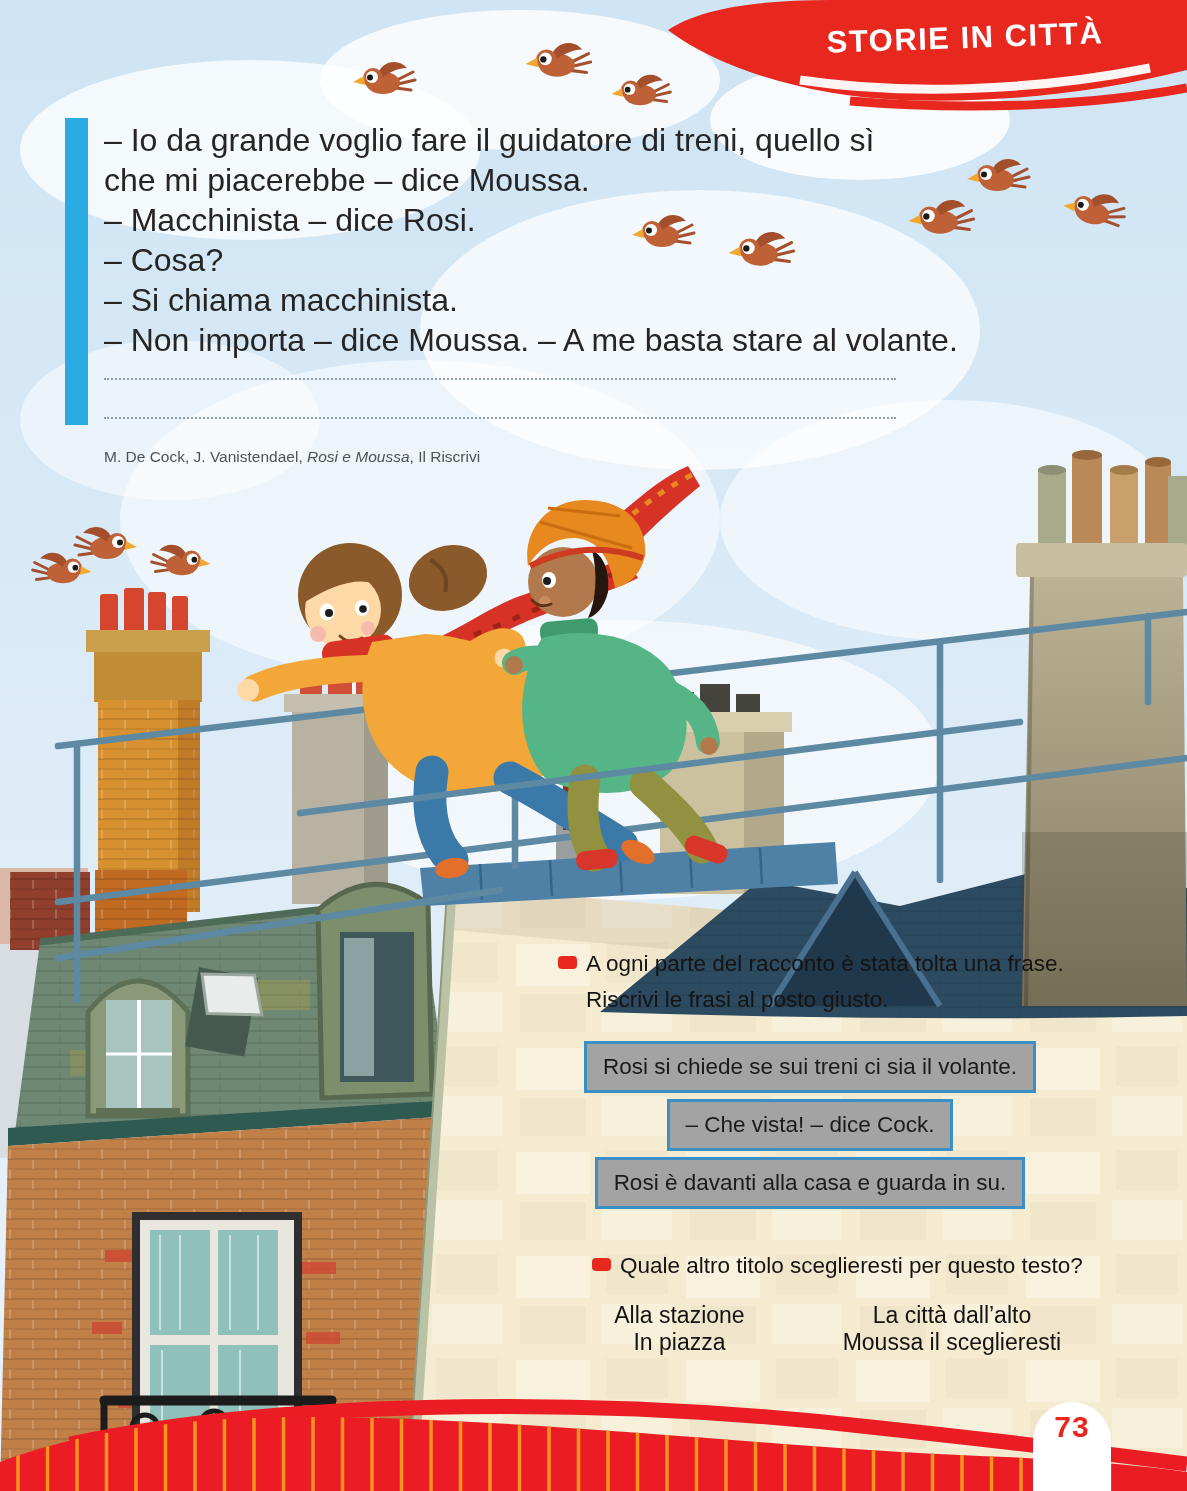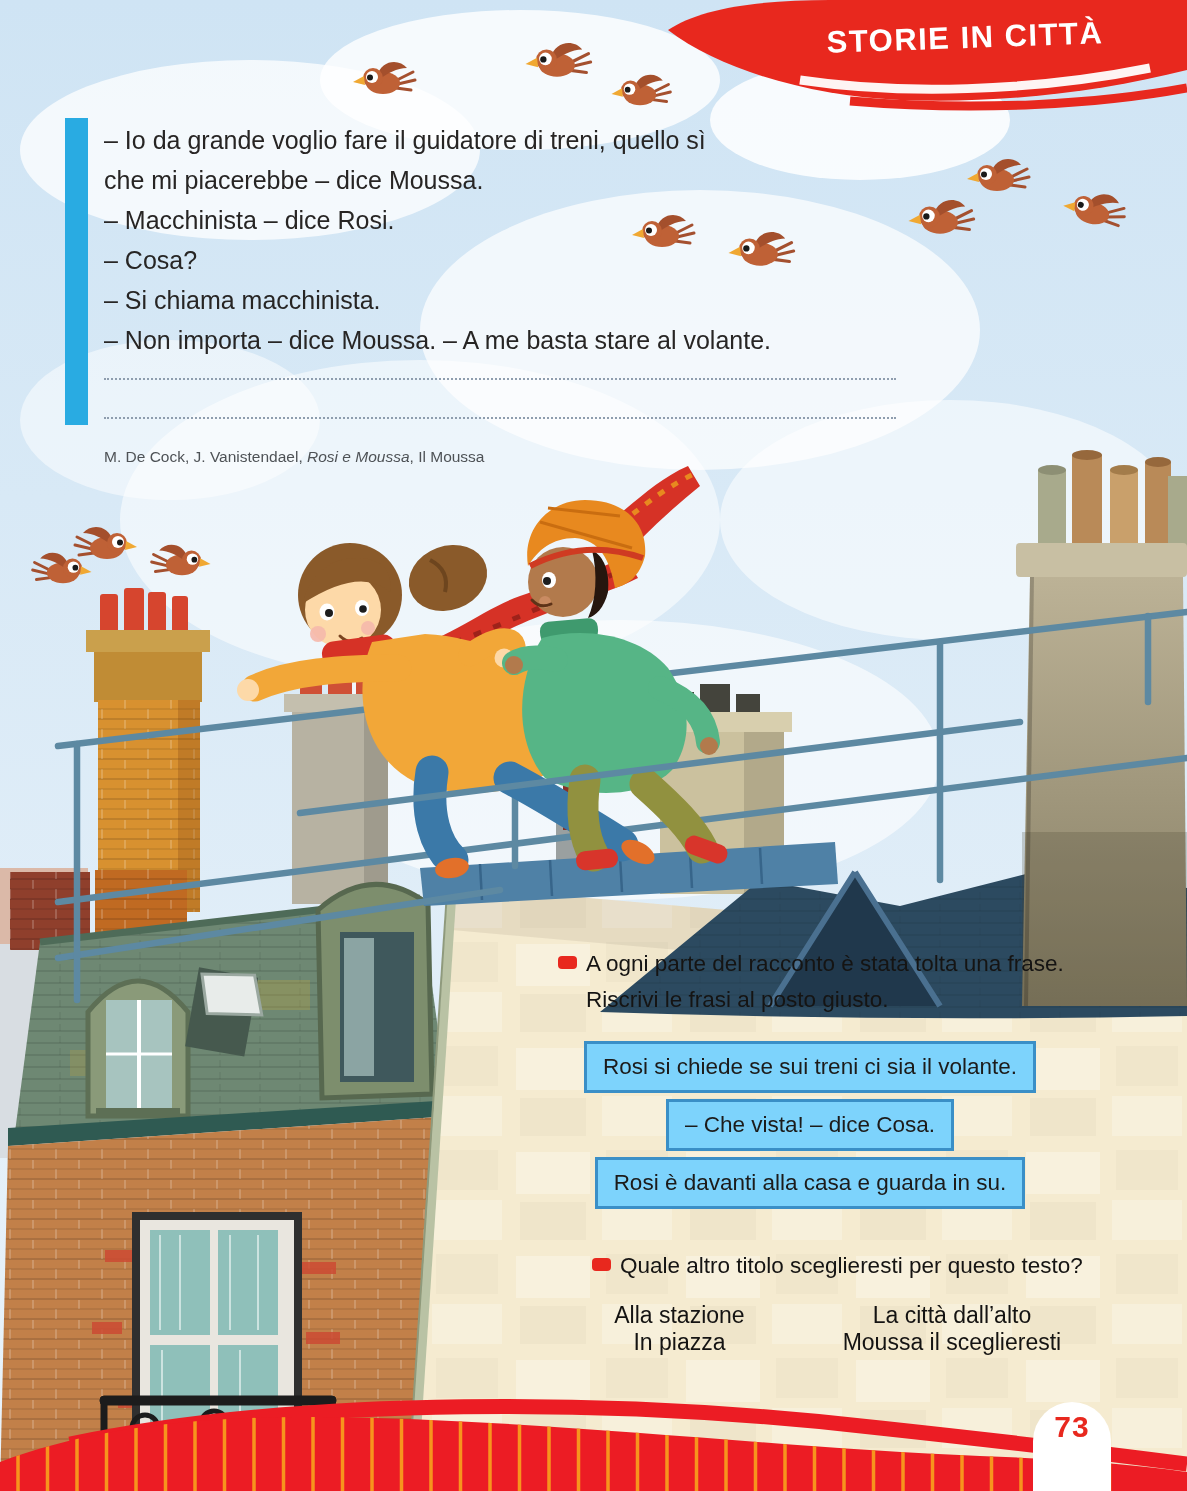--- a/index.html
+++ b/index.html
@@ -10,37 +10,37 @@
   }
   .page svg.scene{position:absolute;left:0;top:0;z-index:0;}
   .txt{position:absolute;z-index:2;}
 
   .banner-label{
     left:800px;top:20px;width:330px;text-align:center;
     color:#fff;font-weight:bold;font-size:31px;letter-spacing:1.5px;
     transform:rotate(-2deg);white-space:nowrap;
   }
   .accent-bar{position:absolute;z-index:2;left:65px;top:118px;width:23px;height:307px;background:#29abe2;}
-  .story{left:104px;top:120px;width:830px;font-size:25px;line-height:40px;color:#272524;}
+  .story{left:104px;top:120px;width:830px;font-size:32px;line-height:40px;color:#272524;}
   .story div{white-space:nowrap;}
   .answer-line{position:absolute;z-index:2;left:104px;width:792px;height:24px;border-bottom:2px dotted #8e9dae;}
   .answer-line.l1{top:354px;}
   .answer-line.l2{top:393px;}
   .attribution{left:104px;top:448px;font-size:15.5px;color:#4e5256;white-space:nowrap;}
   .attribution em{font-style:italic;}
 
   .task{display:flex;align-items:flex-start;}
   .bullet{flex:0 0 auto;width:19px;height:13px;border-radius:4px;background:#e8281e;margin:10px 9px 0 0;}
   .task-text{font-size:22.5px;line-height:36px;color:#151413;}
   .task1{left:558px;top:946px;width:600px;}
   .task2{left:592px;top:1248px;width:580px;}
 
   .frasi{left:470px;top:1041px;width:680px;display:flex;flex-direction:column;align-items:center;gap:6px;}
   .frase-box{
-    border:3px solid #3a8fc7;background:#7dd3fc;color:#1c1b1a;
+    border:3px solid #3a8fc7;background:#a3a3a3;color:#1c1b1a;
     font-size:22.5px;line-height:34px;padding:6px 16px;white-space:nowrap;
   }
   .options{
     left:565px;top:1302px;width:545px;display:grid;
     grid-template-columns:42% 58%;
     font-size:23px;color:#141312;
   }
   .options span{text-align:center;white-space:nowrap;}
 
   .page-tab{
@@ -419,34 +419,34 @@
   <div>– Macchinista – dice Rosi.</div>
   <div>– Cosa?</div>
   <div>– Si chiama macchinista.</div>
   <div>– Non importa – dice Moussa. – A me basta stare al volante.</div>
 </div>
 
 <div class="answer-line l1"></div>
 <div class="answer-line l2"></div>
 
 <div class="txt attribution">
-  <span>M. De Cock, J. Vanistendael, </span><em>Rosi e Moussa</em><span>, Il Moussa</span>
+  <span>M. De Cock, J. Vanistendael, </span><em>Rosi e Moussa</em><span>, Il Riscrivi</span>
 </div>
 
 <div class="txt task task1">
   <span class="bullet"></span>
   <div class="task-text">
     <div>A ogni parte del racconto è stata tolta una frase.</div>
     <div>Riscrivi le frasi al posto giusto.</div>
   </div>
 </div>
 
 <div class="txt frasi">
   <div class="frase-box">Rosi si chiede se sui treni ci sia il volante.</div>
-  <div class="frase-box">– Che vista! – dice Cosa.</div>
+  <div class="frase-box">– Che vista! – dice Cock.</div>
   <div class="frase-box">Rosi è davanti alla casa e guarda in su.</div>
 </div>
 
 <div class="txt task task2">
   <span class="bullet"></span>
   <div class="task-text">Quale altro titolo sceglieresti per questo testo?</div>
 </div>
 
 <div class="txt options">
   <span>Alla stazione</span>

